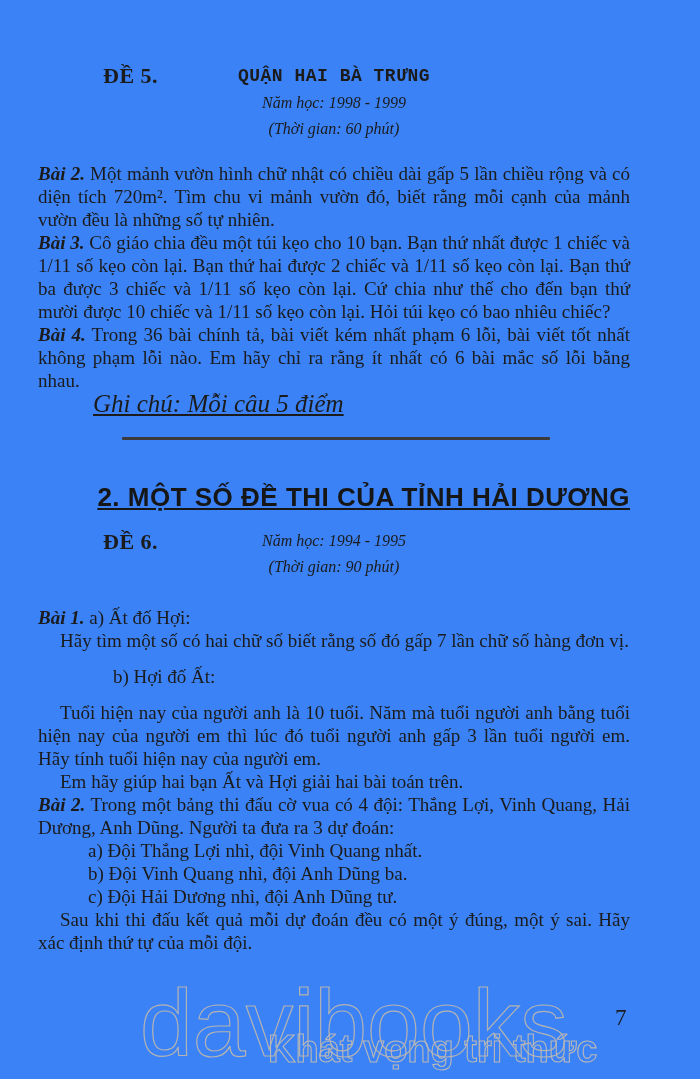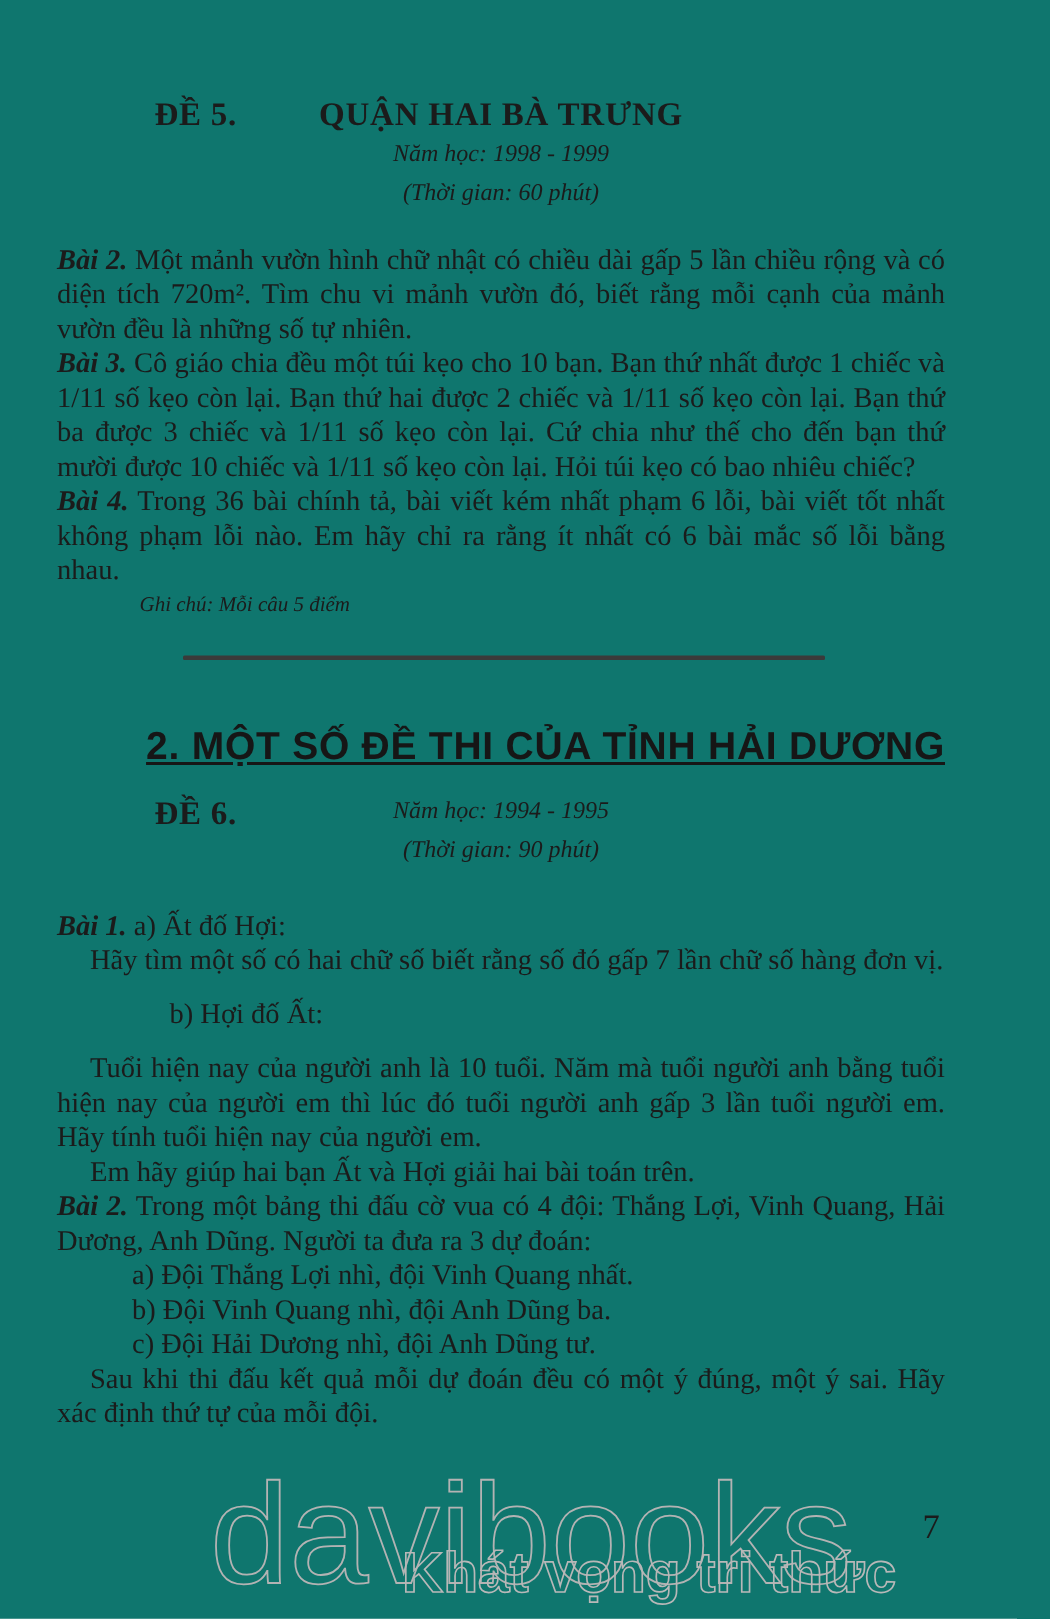--- a/index.html
+++ b/index.html
@@ -4,54 +4,54 @@
 <style>
   html,body{margin:0;padding:0;}
   body{
     width:700px;height:1079px;
     background:#f4f4f2;
     font-family:"Liberation Serif", serif;
   }
   .page{
     position:relative;
     width:700px;height:1079px;
-    background:#0f766e;
+    background:#3b82f6;
     overflow:hidden;
     color:#1b1b1b;
   }
   .content{
     position:absolute;
     left:38px;top:0;
     width:592px;
     z-index:2;
   }
   
   .exam-header{position:relative;text-align:center;}
   .exam-header .exam-label{
     position:absolute;left:65px;top:1px;
     font-weight:bold;font-size:22px;letter-spacing:0.5px;
   }
   .exam-title{
-    font-weight:bold;font-size:22px;line-height:28px;letter-spacing:0.5px;
+    font-weight:bold;font-size:18px;line-height:28px;letter-spacing:0.5px;font-family:Liberation Mono, monospace;
   }
   .exam-sub{
     font-style:italic;font-size:16px;line-height:26px;text-align:center;
   }
   .hdr1{margin-top:62px;}
   
   .probs{margin-top:20px;}
   .problem{
     margin:0;font-size:19px;line-height:23px;
     text-align:justify;
   }
   .lead{font-weight:bold;font-style:italic;}
   .indent{text-indent:22px;}
   .note-line{
     margin:0;padding-left:55px;
-    font-style:italic;font-size:14px;line-height:23px;
+    font-style:italic;font-size:25px;line-height:23px;text-decoration:underline;
   }
   .sub-item{
     margin:0;padding-left:50px;
     font-size:19px;line-height:23px;text-align:left;
   }
   .part-line{
     margin:13px;padding-left:62px;
     font-size:19px;line-height:23px;text-align:left;
   }
   .divider{

